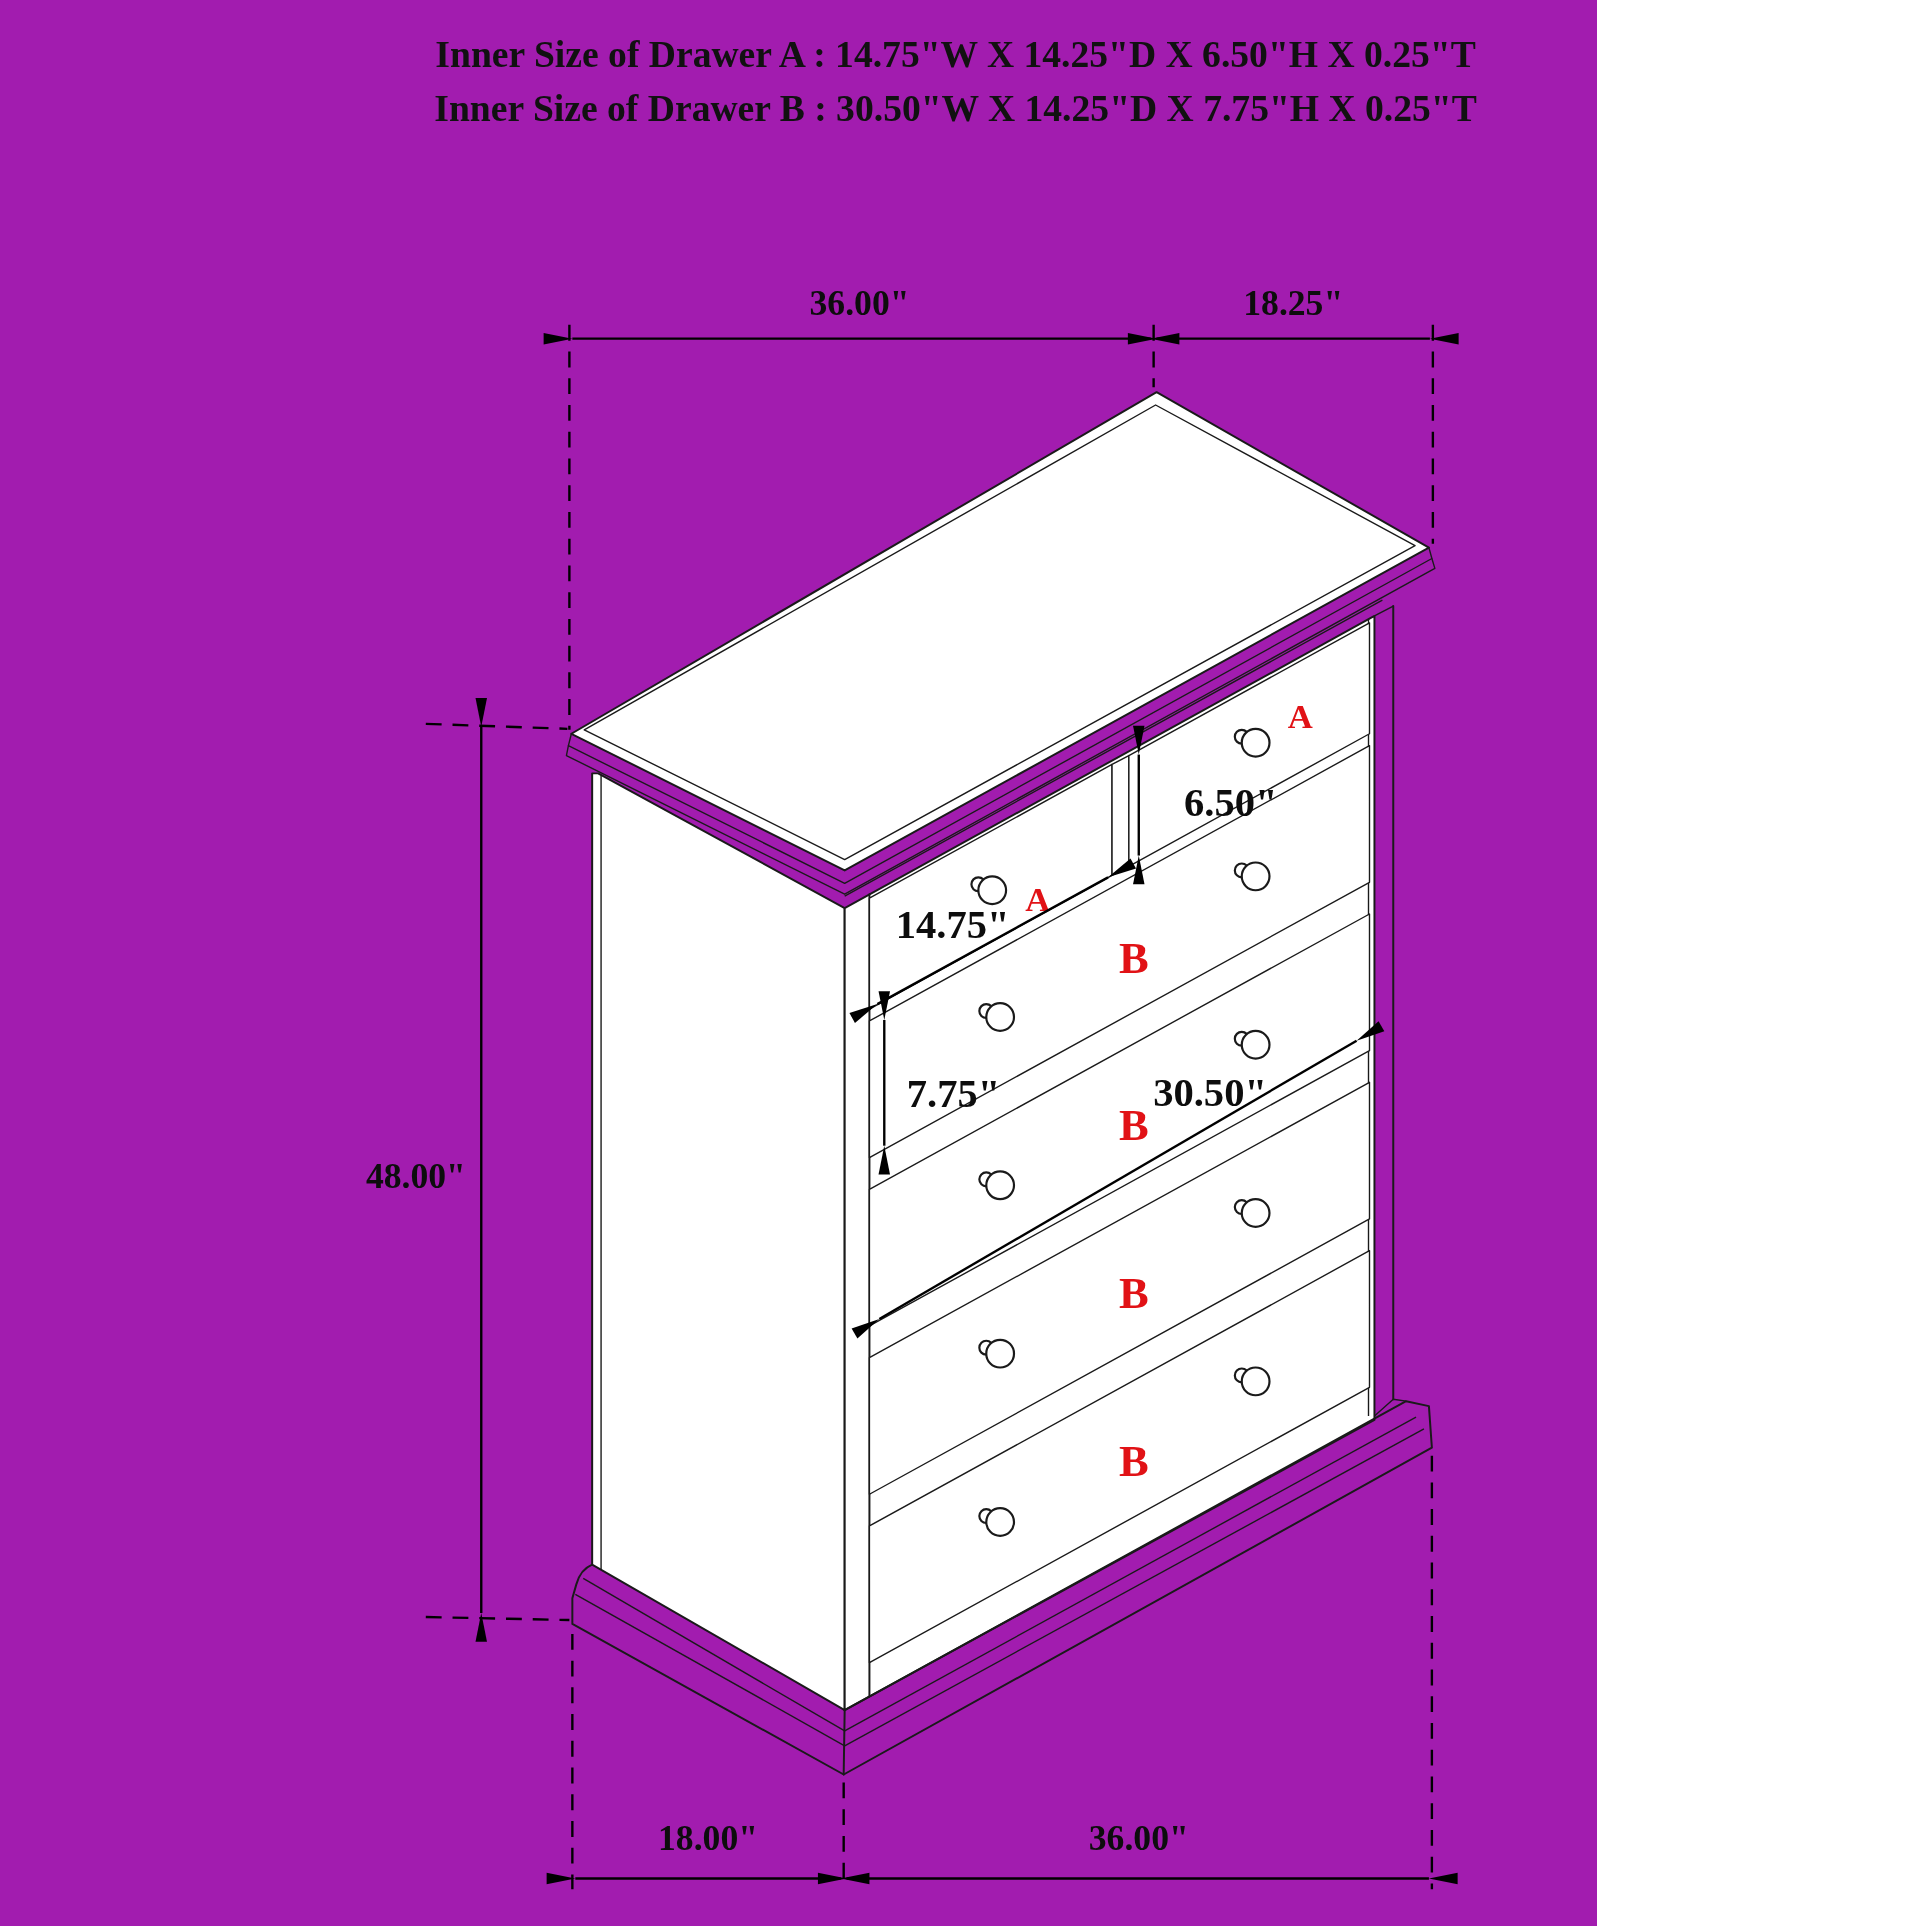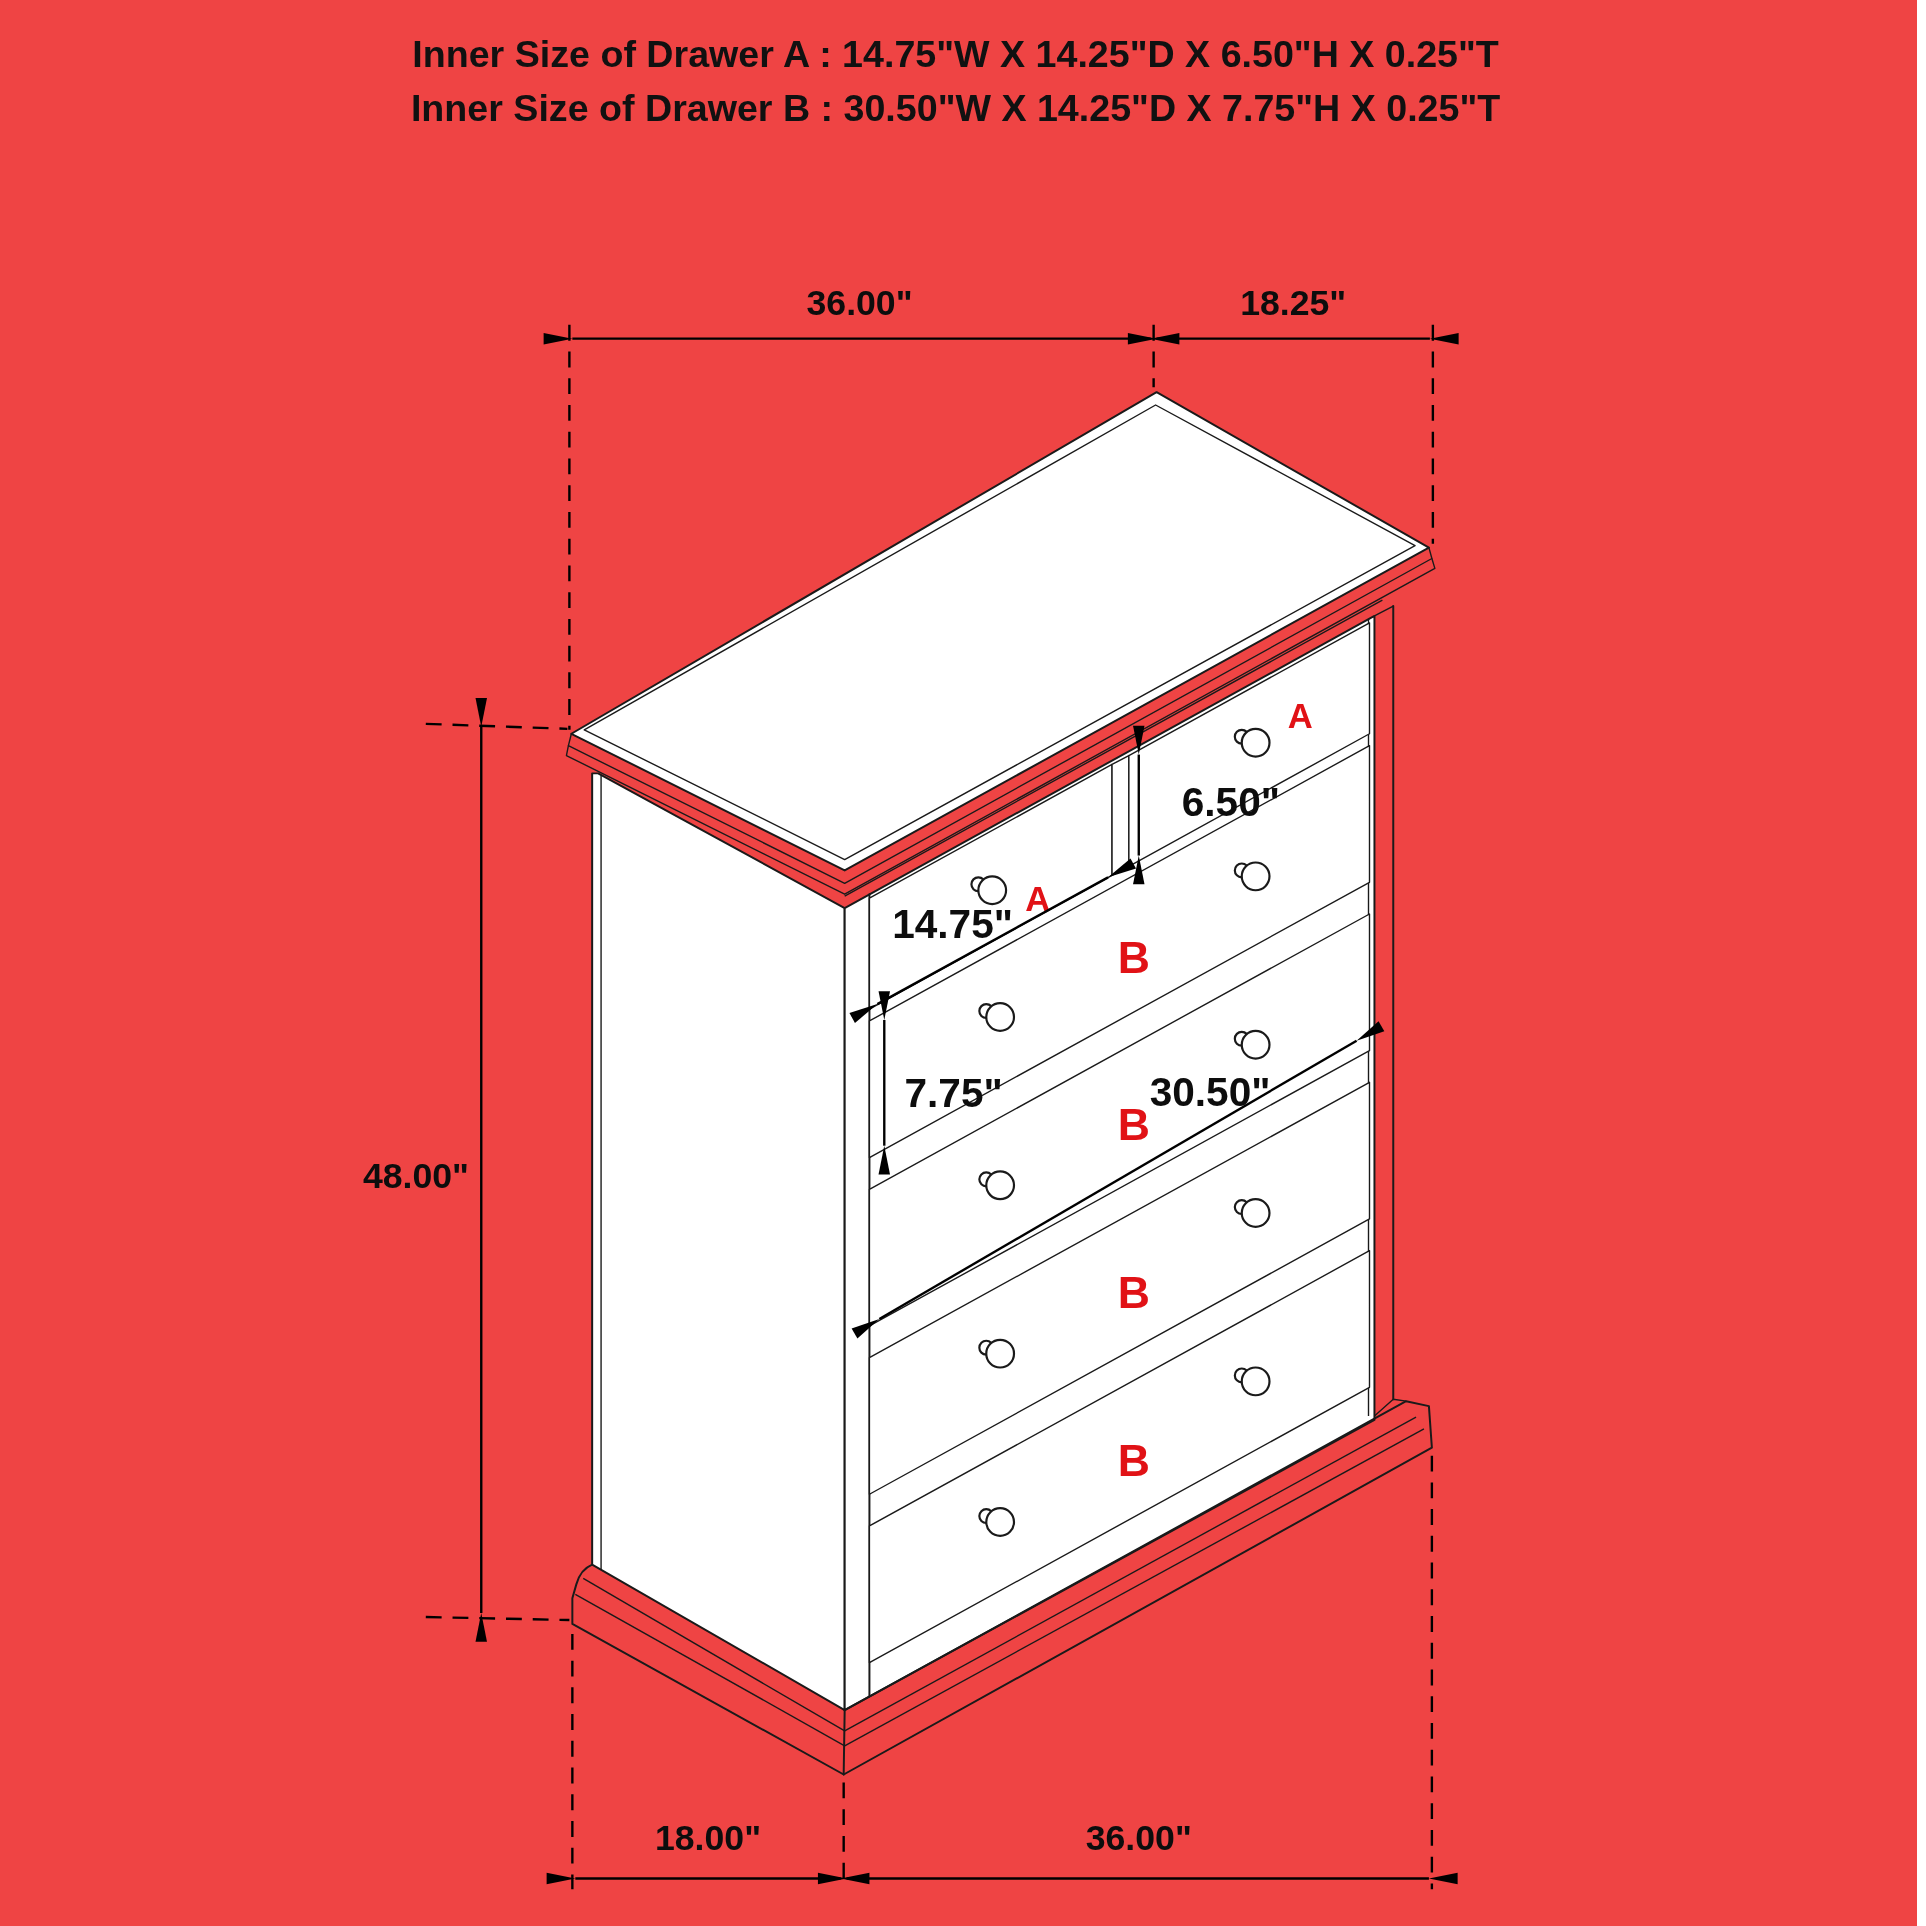--- a/index.html
+++ b/index.html
@@ -1,16 +1,16 @@
 <!DOCTYPE html>
 <html><head>
 <meta charset="utf-8">
 <style>
   html,body{margin:0;padding:0;background:#ffffff;}
-  .page{width:1917px;height:1927px;position:relative;background:#ef4444;font-family:Liberation Sans, sans-serif;}
+  .page{width:1597px;height:1927px;position:relative;background:#a21caf;font-family:Liberation Serif, serif;}
   svg{display:block;}
   .ln   {stroke:#1a1a1a;stroke-width:2;fill:none;stroke-linejoin:round;stroke-linecap:round;}
   .thin {stroke:#1a1a1a;stroke-width:1.4;fill:none;stroke-linejoin:round;}
   .face {fill:#ffffff;}
   .dim  {stroke:#000000;stroke-width:2.4;fill:none;}
   .dash {stroke:#000000;stroke-width:2.4;fill:none;stroke-dasharray:16 11;}
   .knob {fill:#ffffff;stroke:#1a1a1a;stroke-width:2.2;}
   .titletxt{font-size:38px;font-weight:bold;fill:#111;text-anchor:middle;}
   .dimtxt  {font-size:36px;font-weight:bold;fill:#0d0d0d;text-anchor:middle;}
   .innertxt{font-size:41px;font-weight:bold;fill:#0d0d0d;text-anchor:middle;}

